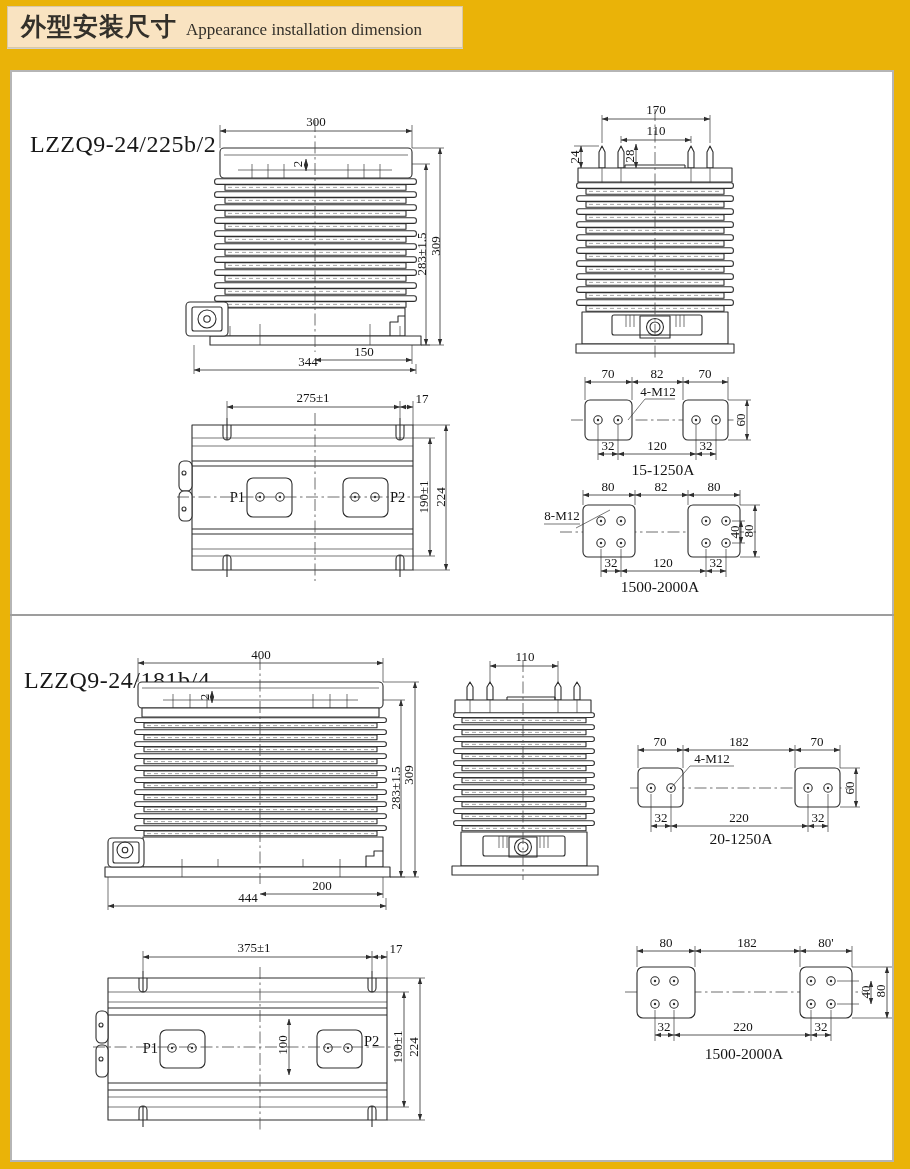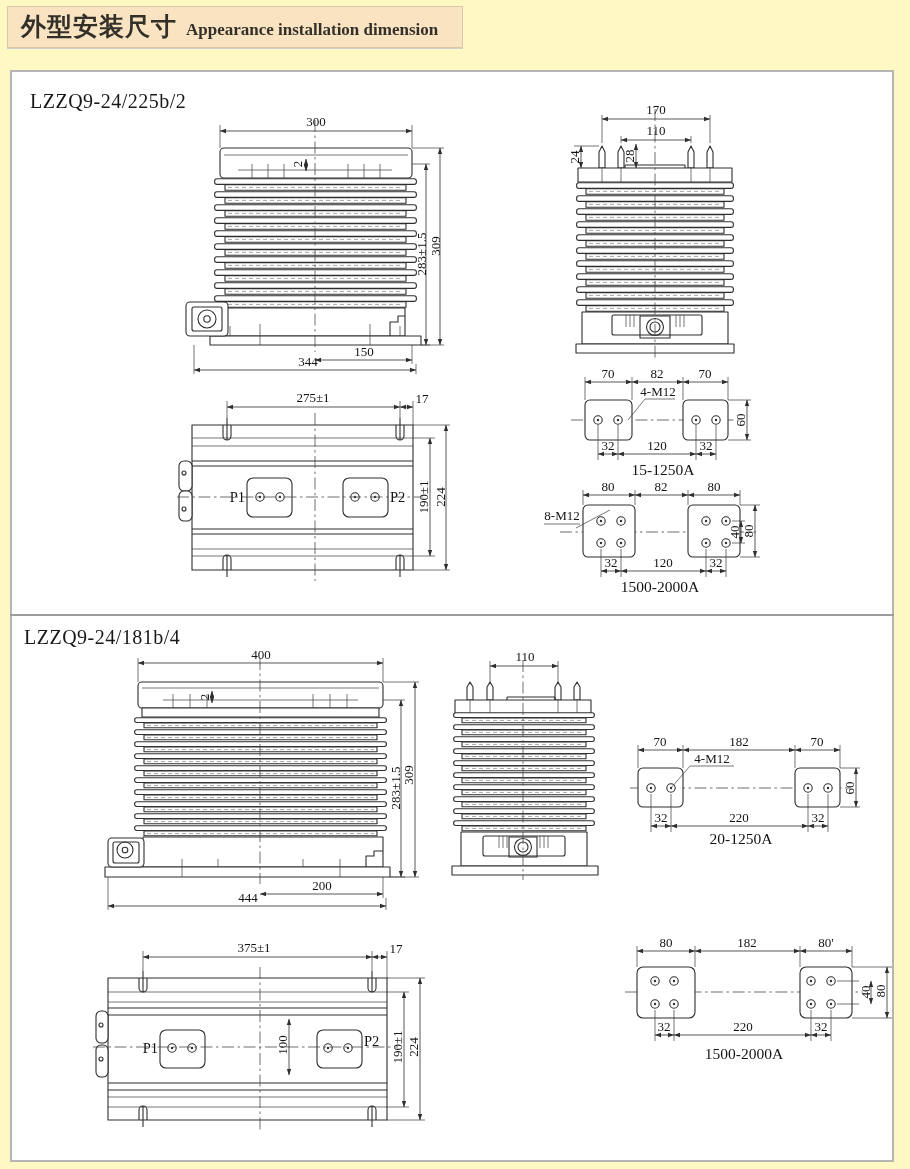--- a/index.html
+++ b/index.html
@@ -1,27 +1,27 @@
 <!DOCTYPE html>
 <html><head>
 <meta charset="utf-8">
 <style>
   html,body{margin:0;padding:0;background:#fff;}
-  .page{position:relative;width:910px;height:1169px;background:#fef9c3;overflow:hidden;
+  .page{position:relative;width:910px;height:1169px;background:#eab308;overflow:hidden;
         font-family:"Liberation Serif",serif;}
   .hdr{position:absolute;left:7px;top:6px;width:456px;height:42px;background:#f9e3c1;
        border:1px solid #d8c8a8;box-sizing:border-box;display:flex;align-items:baseline;
        padding-left:13px;box-shadow:0 1px 0 #cfcfcf;}
   .hzh{font-size:25px;font-weight:bold;color:#33302a;letter-spacing:1px;line-height:40px;}
-  .hen{font-size:17px;font-weight:bold;color:#33302a;margin-left:9px;}
+  .hen{font-size:17px;font-weight:normal;color:#33302a;margin-left:9px;}
   .panel{position:absolute;left:10px;top:70px;width:884px;height:1092px;
          border:2px solid #b5b5b5;box-sizing:border-box;background:#fff;}
   .divider{position:absolute;left:10px;top:614px;width:884px;height:0;
            border-top:2px solid #9d9d9d;}
-  .mtitle{position:absolute;font-size:20px;color:#181818;letter-spacing:0.5px;}
+  .mtitle{position:absolute;font-size:24px;color:#181818;letter-spacing:0.5px;margin-top:41px;}
   .t1{left:30px;top:90px;}
   .t2{left:24px;top:626px;}
   svg.drw{position:absolute;overflow:visible;}
   .ol{fill:none;stroke:#2e2e2e;stroke-width:1.1;stroke-linejoin:round;}
   .olf{fill:#fff;stroke:#2e2e2e;stroke-width:1.1;stroke-linejoin:round;}
   .thin{fill:none;stroke:#3c3c3c;stroke-width:0.7;}
   .ext{fill:none;stroke:#3a3a3a;stroke-width:0.7;}
   .dim{fill:none;stroke:#2e2e2e;stroke-width:0.8;
        marker-start:url(#ar);marker-end:url(#ar);}
   .cl{fill:none;stroke:#4a4a4a;stroke-width:0.8;stroke-dasharray:12 3.5 2.5 3.5;}

